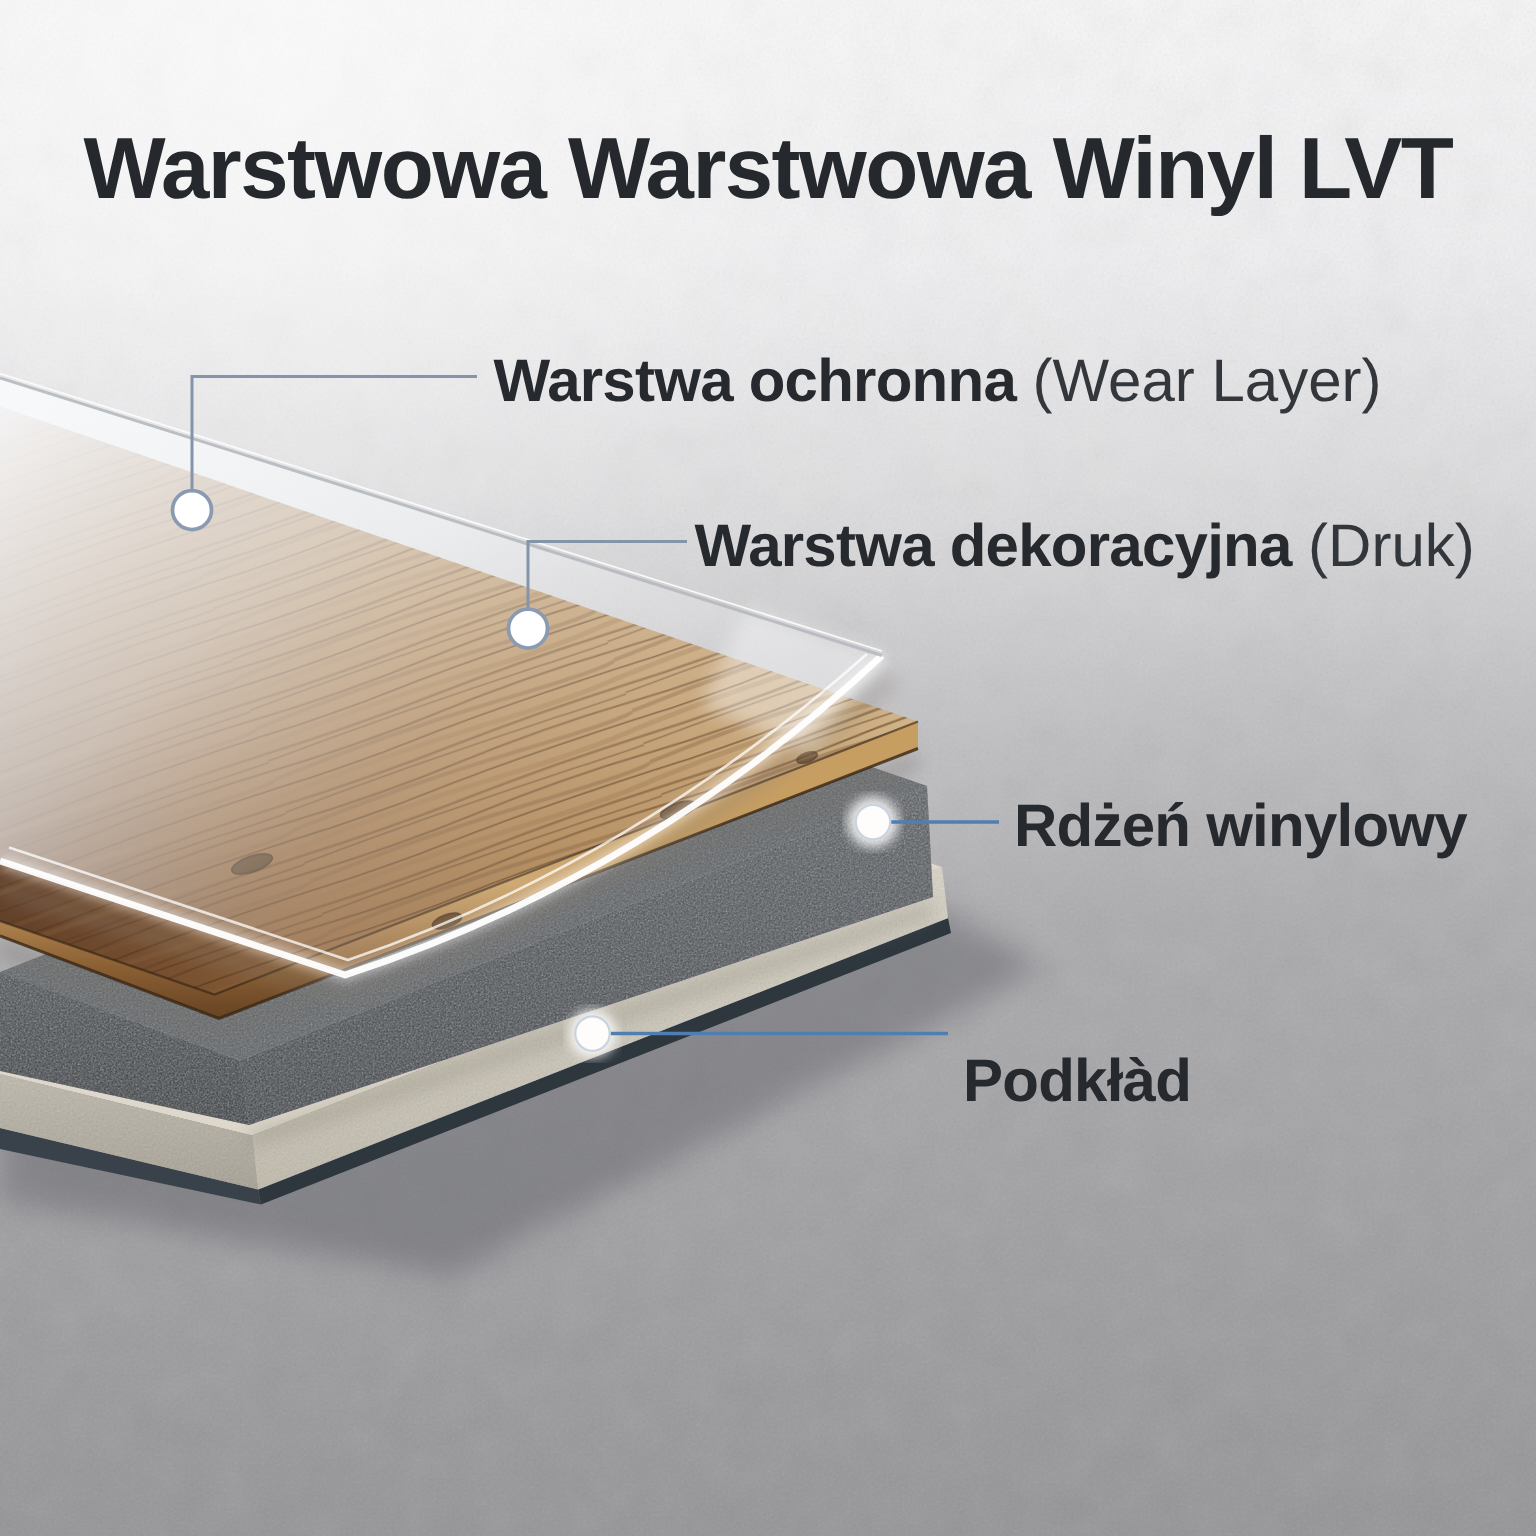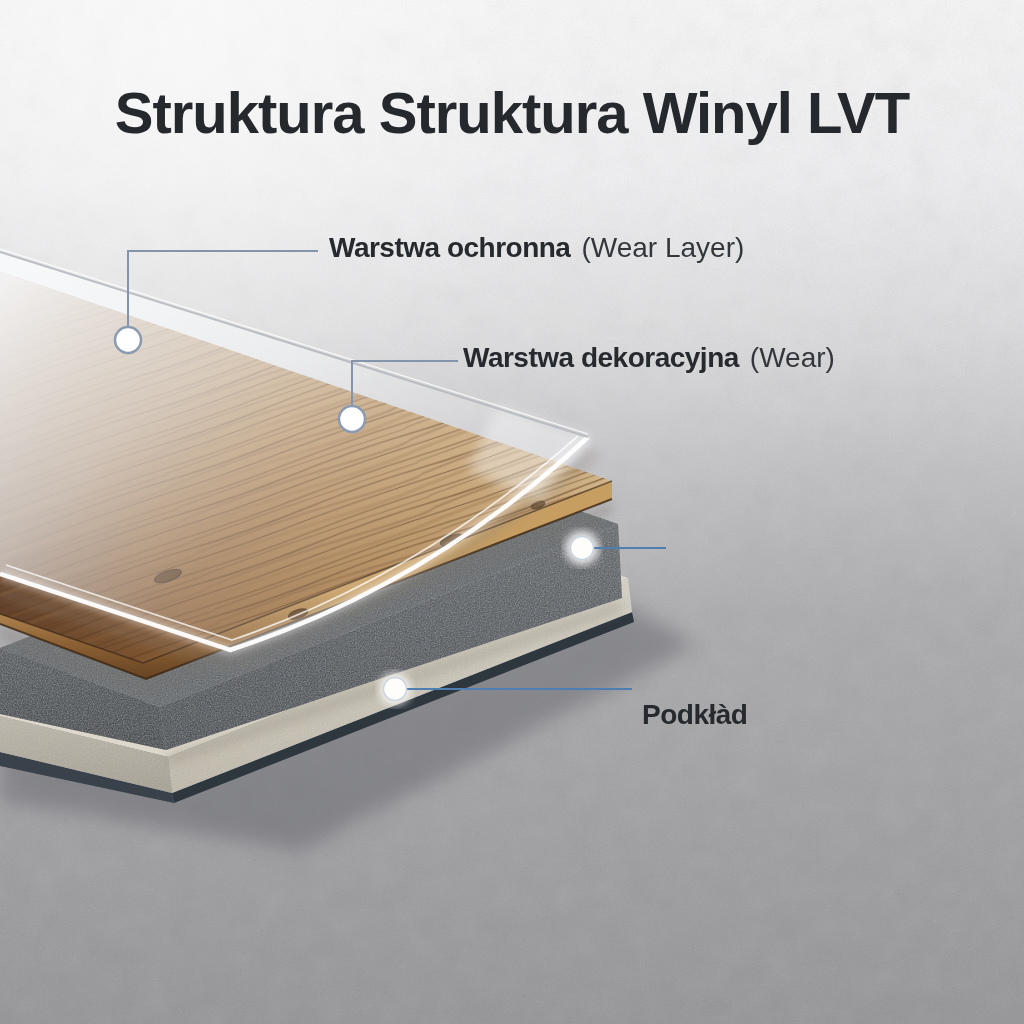--- a/index.html
+++ b/index.html
@@ -9,21 +9,21 @@
     -webkit-font-smoothing:antialiased;
   }
   .stage svg.illus{position:absolute;left:0;top:0;}
   .title{
     position:absolute;left:0;top:84px;width:1024px;text-align:center;
     font-size:58px;font-weight:700;letter-spacing:-1px;color:#25282c;line-height:1;
     white-space:nowrap;
   }
   .callout-label{
     position:absolute;white-space:nowrap;line-height:1;color:#26292d;
-    font-size:28px;font-weight:700;letter-spacing:-0.5px;
+    font-size:40px;font-weight:700;letter-spacing:-0.5px;
   }
   .callout-label .sub{
     font-weight:400;letter-spacing:0;color:#33373c;margin-left:11px;
   }
   .lbl-wear{left:329px;top:234px;}
   .lbl-decor{left:463px;top:344px;}
   .lbl-core{left:676px;top:531px;}
   .lbl-underlay{left:642px;top:673px;margin-top:28px;}
 </style>
 </head>
@@ -214,28 +214,31 @@
         <circle cx="582" cy="548" r="11.5" fill="#fffdfb" stroke="#c9d4e1" stroke-width="1.5"></circle>
       </g>
       <g>
         <circle cx="395" cy="689" r="16" fill="#ffffff" opacity="0.85" filter="url(#fBlur4)"></circle>
         <line x1="407" y1="689" x2="632" y2="689" stroke="#4f7fb2" stroke-width="2.2"></line>
         <circle cx="395" cy="689" r="11.5" fill="#fffdfb" stroke="#c9d4e1" stroke-width="1.5"></circle>
       </g>
     </g>
   </svg>
 
-  <div class="title">Struktura Struktura Winyl LVT</div>
+  <div class="title">Warstwowa Warstwowa Winyl LVT</div>
 
   <div class="callout-label lbl-wear">
     <span>Warstwa ochronna</span><span class="sub">(Wear Layer)</span>
   </div>
 
   <div class="callout-label lbl-decor">
-    <span>Warstwa dekoracyjna</span><span class="sub">(Wear)</span>
-  </div>
-
+    <span>Warstwa dekoracyjna</span><span class="sub">(Druk)</span>
+  </div>
+
+  <div class="callout-label lbl-core">
+    <span>Rdżeń winylowy</span>
+  </div>
 
   <div class="callout-label lbl-underlay">
     <span>Podkłàd</span>
   </div>
 
 </div>
 
 </body></html>

